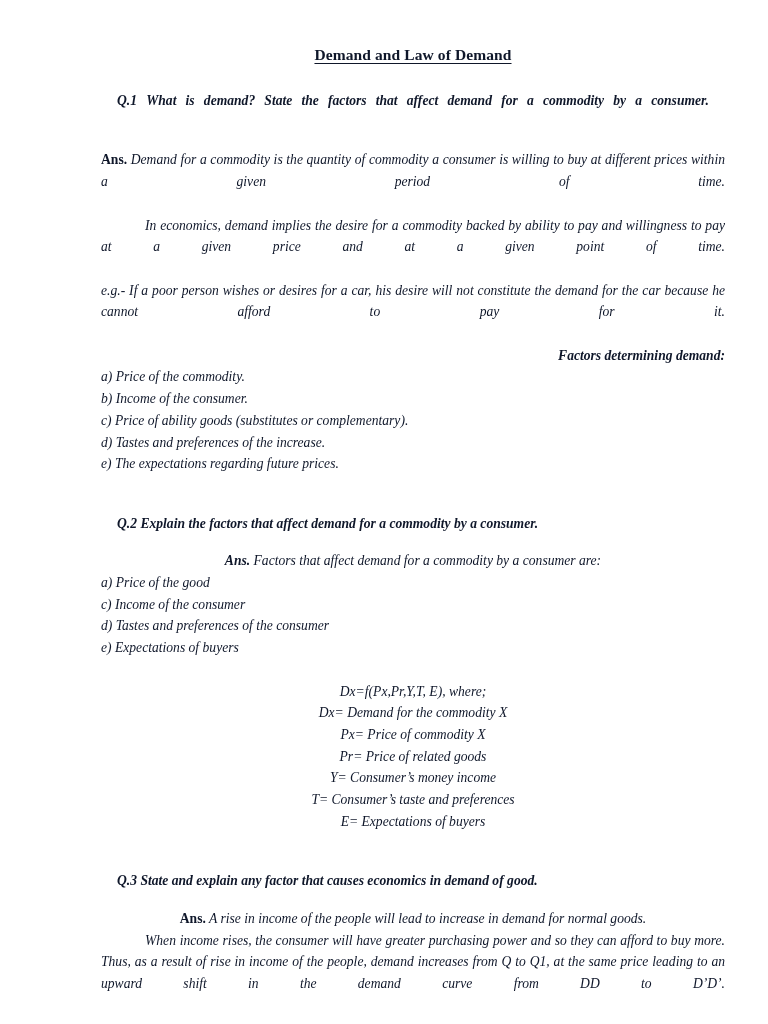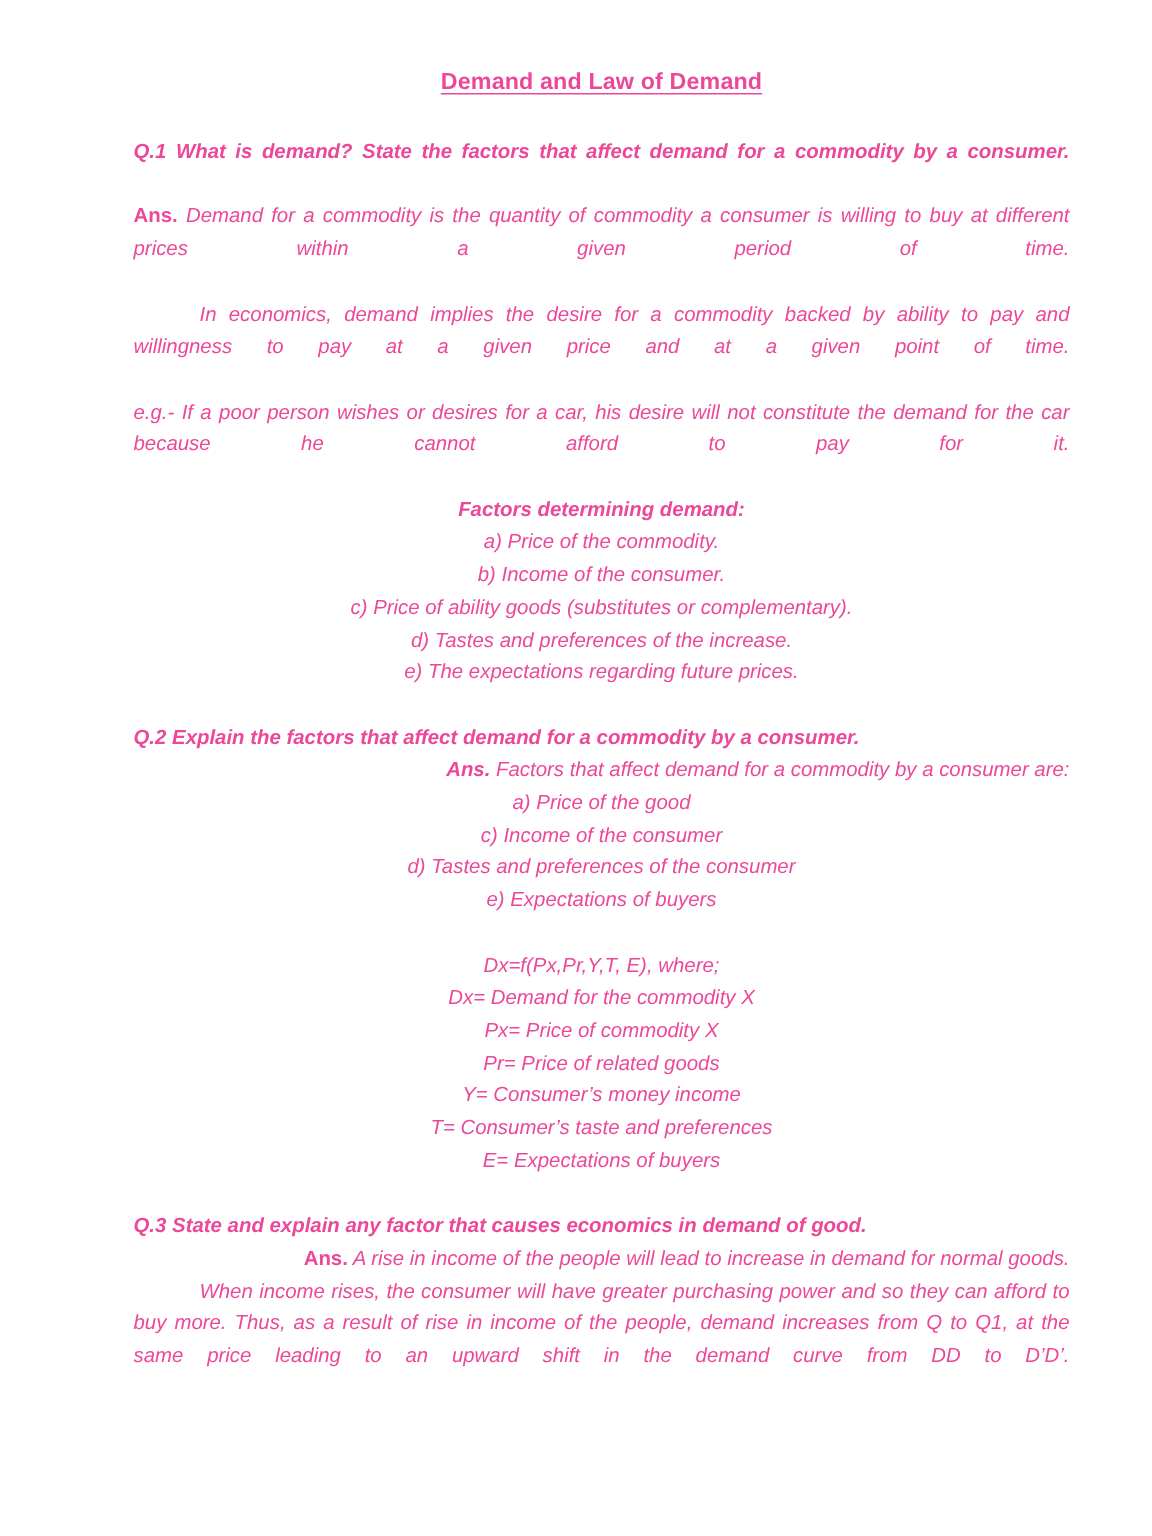--- a/index.html
+++ b/index.html
@@ -12,25 +12,25 @@
     position: relative;
     width: 768px;
     height: 1024px;
     margin: 0 auto;
     background: #ffffff;
     box-sizing: border-box;
     overflow: hidden;
   }
   .content {
     position: absolute;
-    left: 89px;
+    left: 101px;
     top: 44px;
     width: 624px;
-    font-family: Liberation Sans, sans-serif;
-    color: #ec4899;
+    font-family: Liberation Serif, serif;
+    color: #0f172a;
     font-size: 13.6px;
     line-height: 21.7px;
     -webkit-font-smoothing: antialiased;
   }
 
   
   .doc-title {
     text-align: center;
     font-weight: bold;
     font-size: 15.5px;
@@ -42,21 +42,21 @@
     text-decoration: underline;
     text-underline-offset: 2.5px;
   }
 
   
   .q-heading {
     font-weight: bold;
     font-style: italic;
     text-align: justify;
     text-justify: inter-word;
-    margin: 0;
+    margin: 16px;
   }
   .q-heading.justified-multi {
     text-align: justify;
   }
   .q-heading.justified-multi::after {
     content: "";
     display: inline-block;
     width: 100%;
   }
 
@@ -67,43 +67,43 @@
   }
   .para.justify-force::after {
     content: "";
     display: inline-block;
     width: 100%;
   }
   .para.indent {
     text-indent: 44px;
   }
   .para.flush {
-    text-align: right;
+    text-align: center;
   }
 
   .ans-label {
     font-weight: bold;
     font-style: normal;
   }
   .ans-label-italic {
     font-weight: bold;
     font-style: italic;
   }
 
   .list-item {
     margin: 0;
     font-style: italic;
-    text-align: center;
+    text-align: left;
   }
 
   .sub-heading {
     margin: 0;
     font-weight: bold;
     font-style: italic;
-    text-align: center;
+    text-align: right;
   }
 
   .formula-line {
     margin: 0;
     font-style: italic;
     text-align: center;
   }
 
   .gap {
     height: 21.7px;

